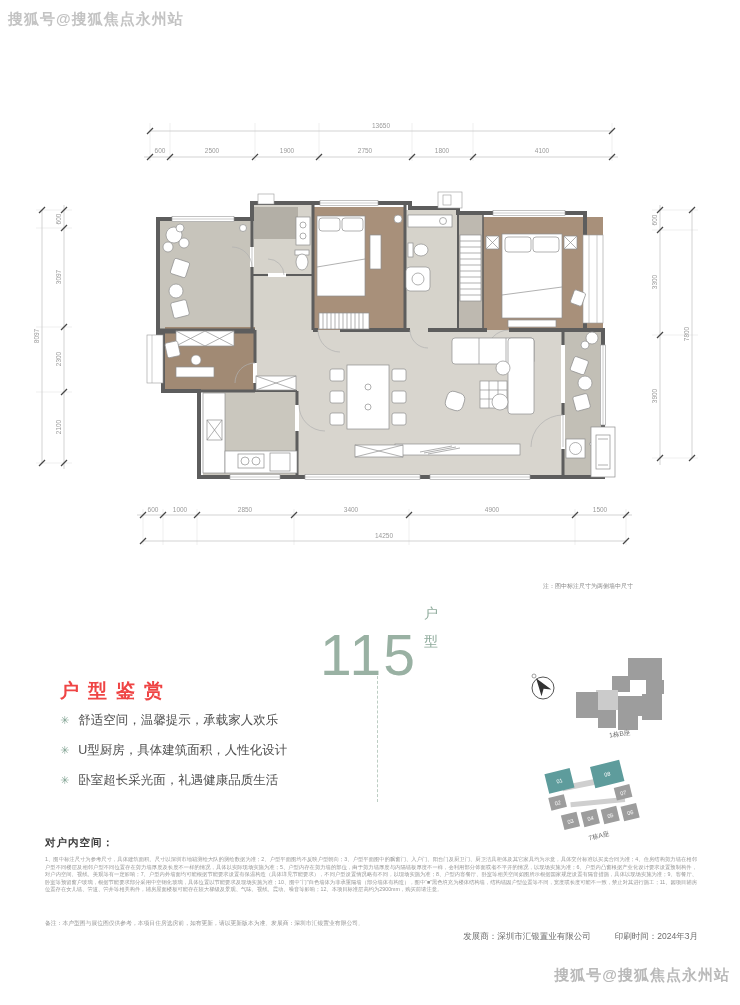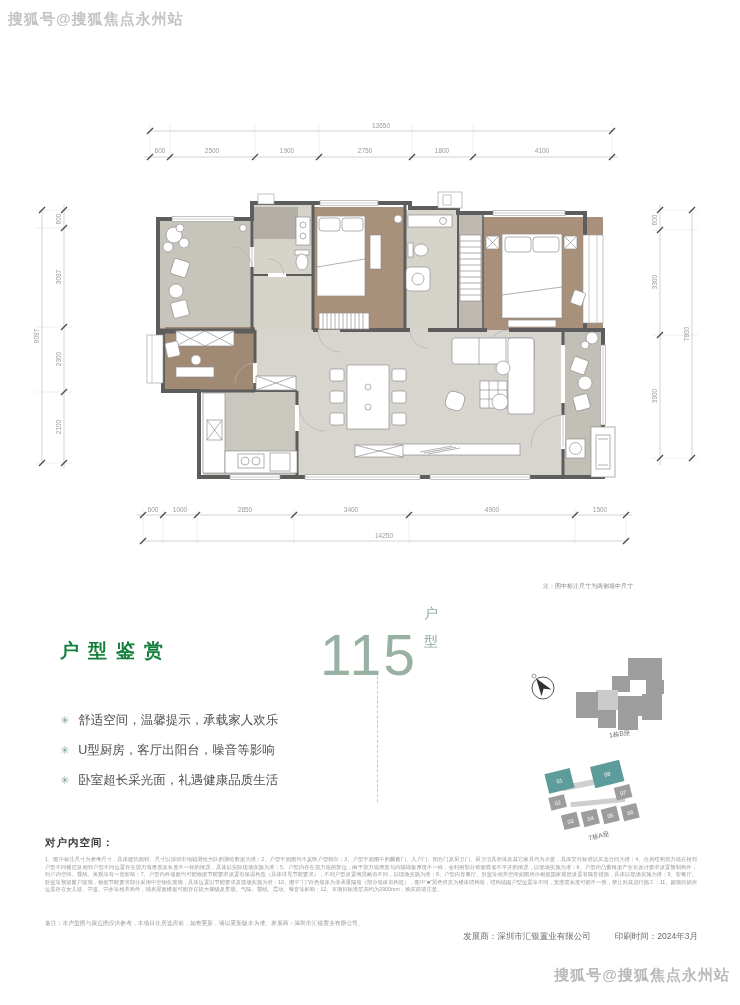--- a/index.html
+++ b/index.html
@@ -20,21 +20,21 @@
   .furn rect,.furn circle,.furn ellipse,.furn path,.furn line{fill:#fff;stroke:#8f8f8f;stroke-width:.7;}
   .furn .ln{fill:none;}
   .doors path{fill:none;stroke:#b0b0b0;stroke-width:.7;}
   .win rect{fill:#fff;stroke:#9a9a9a;stroke-width:.6;}
   .win line{stroke:#9a9a9a;stroke-width:.5;}
   
   #unit-title{left:320px;top:600px;display:flex;align-items:flex-start;color:#99b1a3;}
   #unit-title .num{font-size:57px;line-height:54px;font-weight:500;letter-spacing:2px;margin-top:28px;}
   #unit-title .suf{display:flex;flex-direction:column;justify-content:space-between;height:46px;margin-left:7px;margin-top:5px;font-size:14px;color:#8fab9c;}
   
-  #appre-heading{left:60px;top:638px;font-size:19px;letter-spacing:9px;color:#15803d;font-weight:600;}
+  #appre-heading{left:60px;top:678px;font-size:19px;letter-spacing:9px;color:#ef4444;font-weight:600;}
   .bullet{left:60px;font-size:12.5px;color:#4f4f4f;display:flex;align-items:center;}
   .bullet .mk{color:#84a595;font-size:11px;margin-right:9px;}
   #sep{left:377px;top:676px;height:126px;width:0;border-left:1px dashed #bccdc3;}
   
   #tips-heading{left:45px;top:836px;font-size:10.5px;font-weight:700;color:#3a3a3a;letter-spacing:1px;}
   #tips-body{left:45px;top:856px;width:652px;font-size:5.3px;line-height:7.6px;color:#979797;text-align:justify;}
   #remark{left:45px;top:919px;font-size:5.8px;color:#979797;}
   #footer{right:42px;top:931px;font-size:8.5px;color:#6b6b6b;display:flex;gap:24px;}
 </style>
 </head>
@@ -373,21 +373,21 @@
   </div>
 </div>
 
 <div class="abs" id="appre-heading">户型鉴赏</div>
 <div class="abs bullet" style="top:712px;">
   <span class="mk">✳</span>
   <span>舒适空间，温馨提示，承载家人欢乐</span>
 </div>
 <div class="abs bullet" style="top:742px;">
   <span class="mk">✳</span>
-  <span>U型厨房，客厅出阳台，噪音等影响</span>
+  <span>U型厨房，具体建筑面积，人性化设计</span>
 </div>
 <div class="abs bullet" style="top:772px;">
   <span class="mk">✳</span>
   <span>卧室超长采光面，礼遇健康品质生活</span>
 </div>
 <div class="abs" id="sep"></div>
 
 <svg class="abs" style="left:500px;top:650px;" width="230" height="195" viewBox="0 0 230 195">
   <g>
     <circle cx="43" cy="38" r="11" fill="none" stroke="#555" stroke-width="1"></circle>

